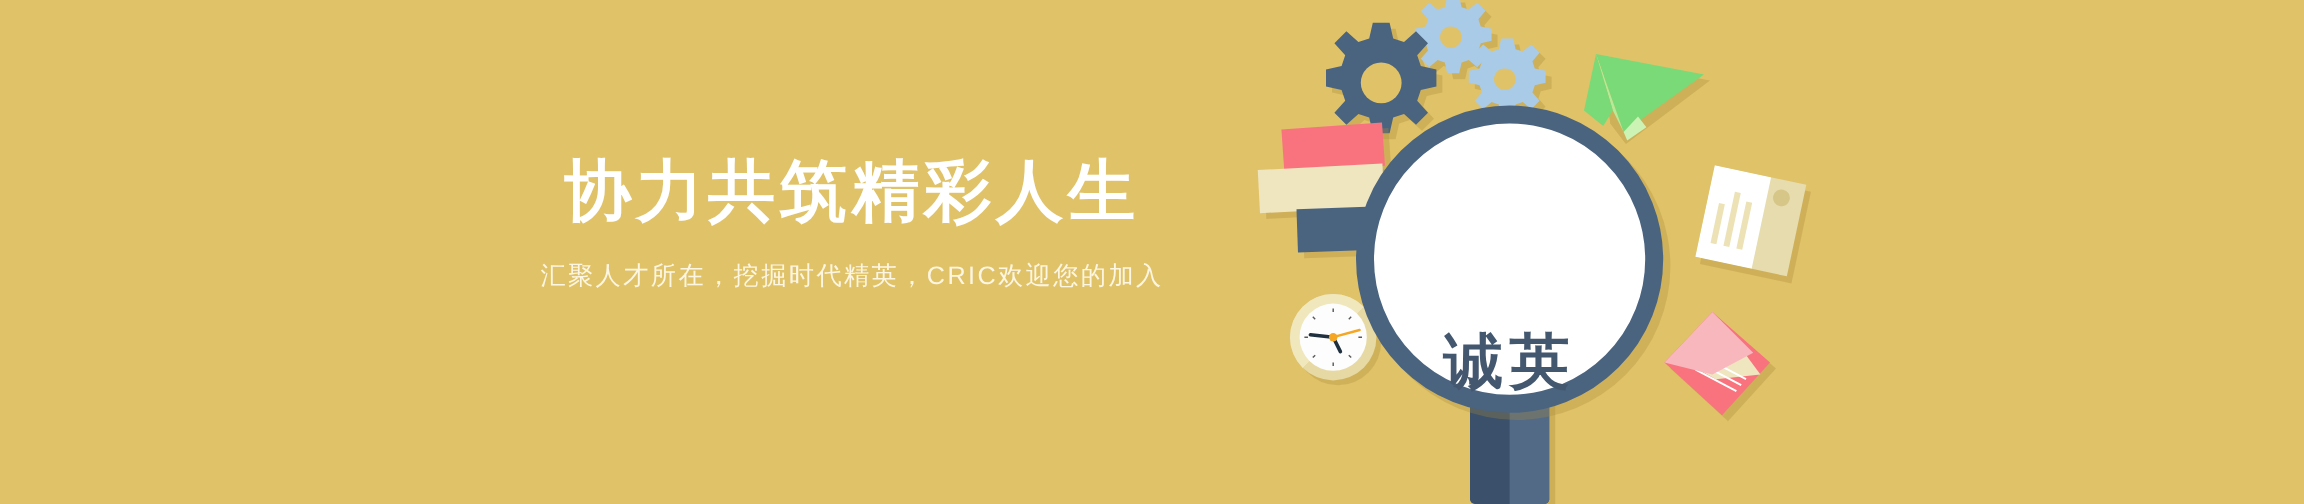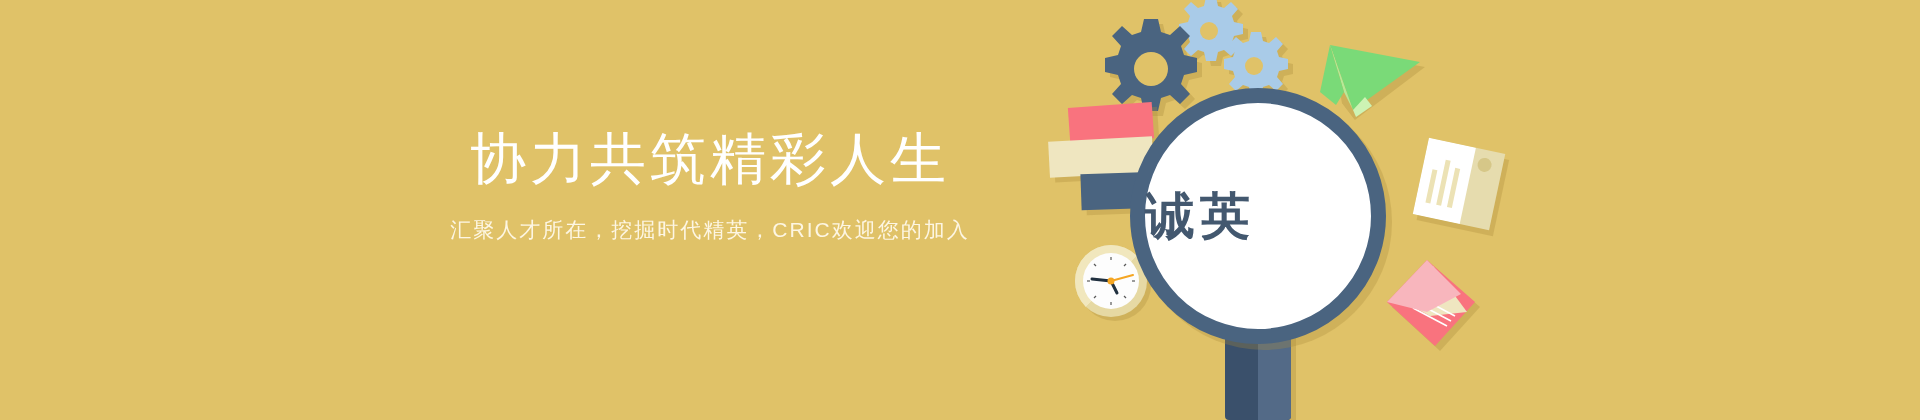--- a/index.html
+++ b/index.html
@@ -24,21 +24,21 @@
   
   #text-block {
     position: absolute;
     left: 400px;
     top: 128px;
     width: 620px;
     text-align: center;
   }
   #headline {
     font-size: 56px;
-    font-weight: normal;
+    font-weight: bold;
     color: #ffffff;
     letter-spacing: 4px;
     line-height: 1.1;
     white-space: nowrap;
   }
   #subtitle {
     margin-top: 26px;
     font-size: 21px;
     font-weight: normal;
     color: #fdf6e3;
@@ -95,23 +95,23 @@
     left: 110px;
     top: 88px;
     width: 256px;
     height: 256px;
     border-radius: 50%;
     background: #ffffff;
     border: 15px solid #4a6480;
     box-sizing: border-box;
     box-shadow: 6px 6px 0 rgba(170,140,60,0.30);
     display: flex;
-    flex-direction: row;
+    flex-direction: column;
     align-items: center;
-    justify-content: space-between;
+    justify-content: flex-end;
   }
   .mag-line {
     color: #43586f;
     font-size: 50px;
     font-weight: bold;
     letter-spacing: 5px;
     line-height: 1.12;
   }
 
   

